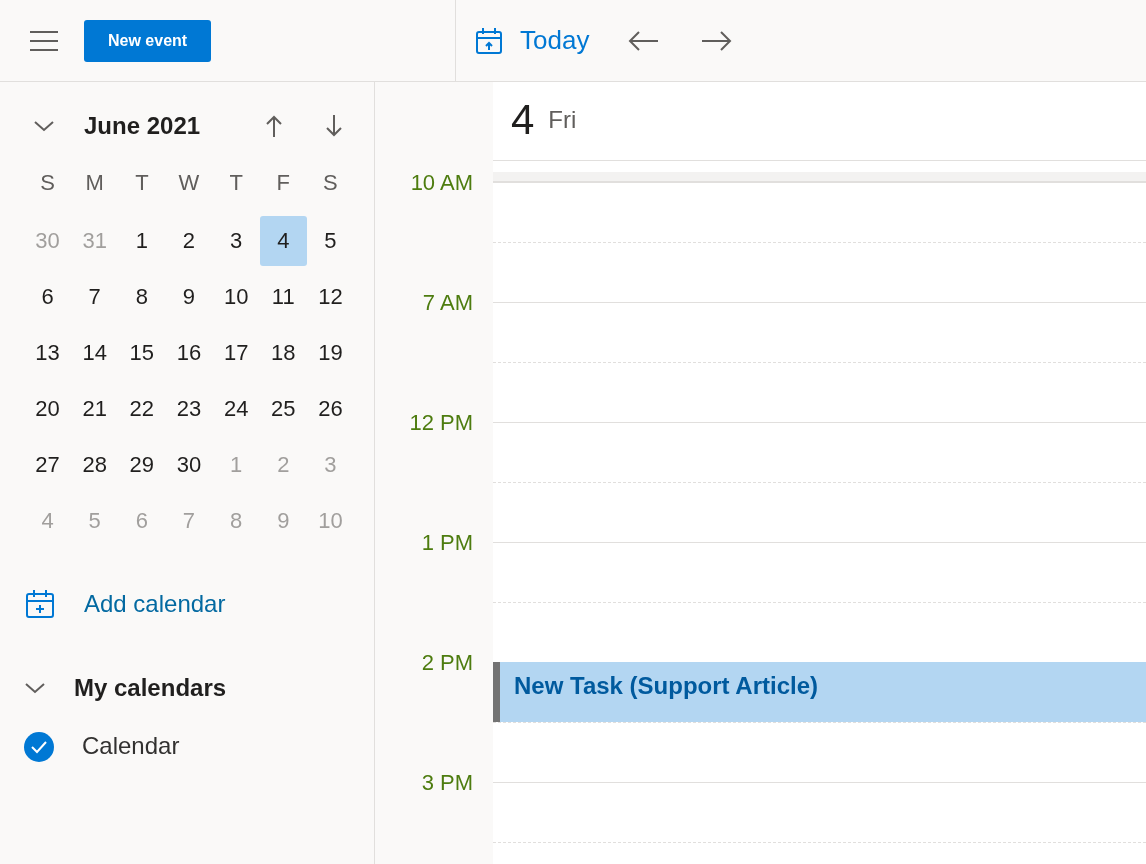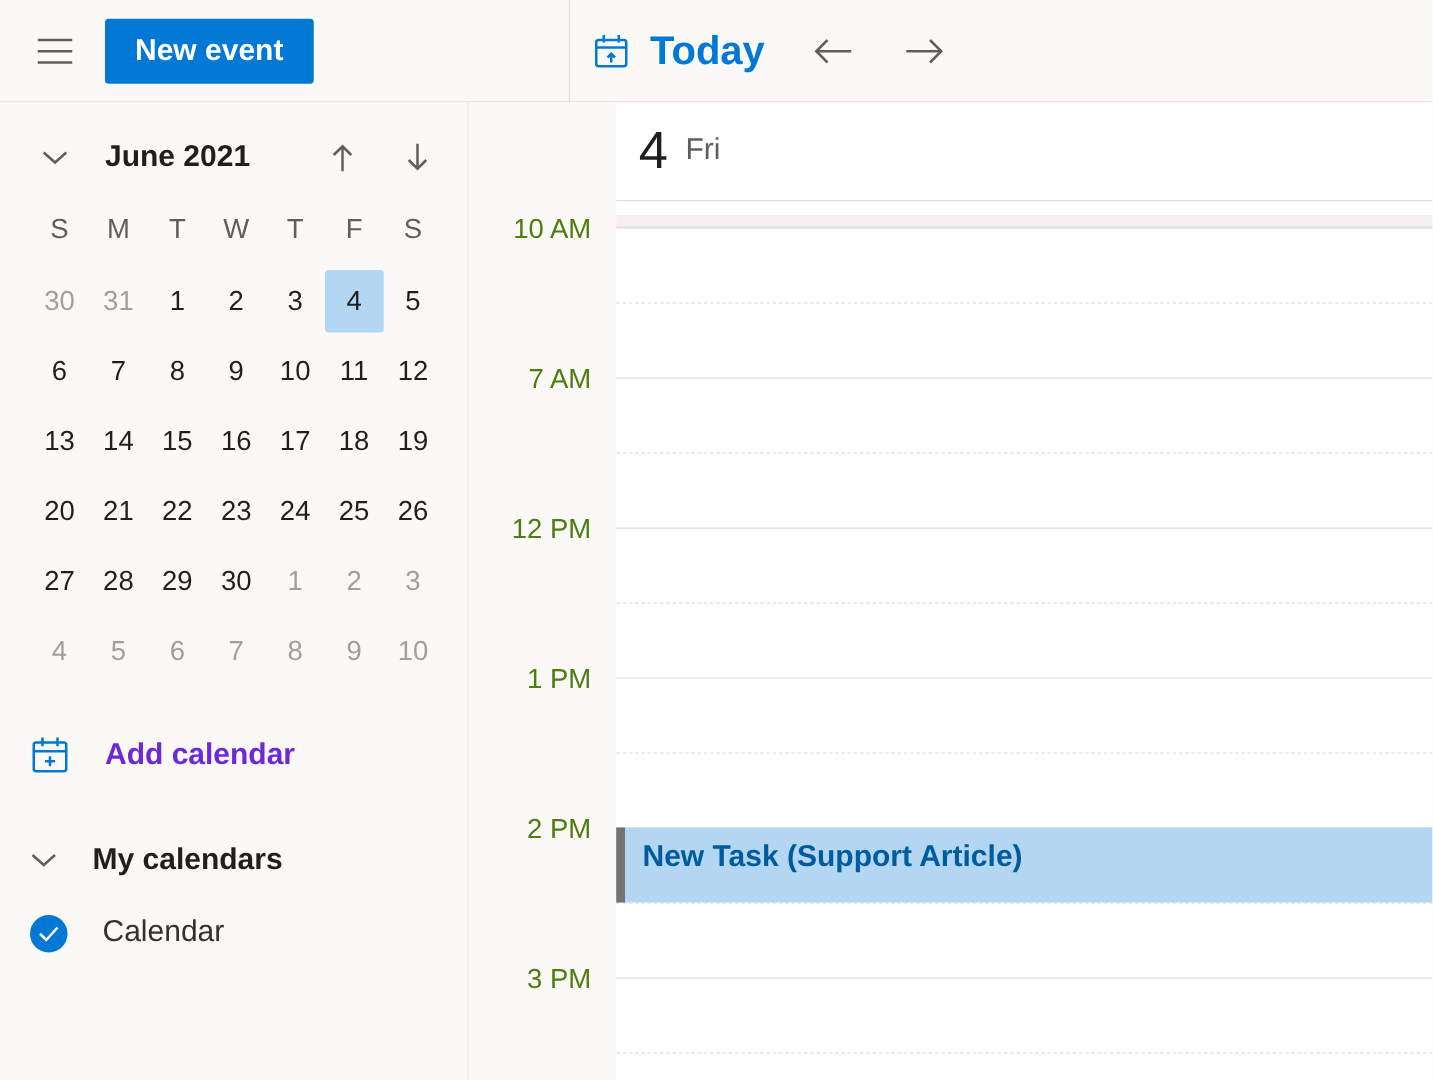--- a/index.html
+++ b/index.html
@@ -30,34 +30,34 @@
     border-right: 1px solid #e1dfdd;
   }
   .hamburger { width: 36px; height: 36px; display:flex; align-items:center; justify-content:center; cursor:pointer; }
   .hamburger svg { stroke:#605e5c; }
   .btn-new {
     background: #0078d4;
     color: #fff;
     border: none;
     border-radius: 3px;
     padding: 12px 24px;
-    font-size: 24px;
+    font-size: 16px;
     font-weight: 600;
     cursor: pointer;
   }
   .header-right {
     flex: 1;
     height: 100%;
     display: flex;
     align-items: center;
     padding-left: 18px;
     gap: 34px;
   }
   .today-group { display:flex; align-items:center; gap:16px; cursor:pointer; color:#0078d4; }
-  .today-label { font-size: 32px; font-weight: 700; }
+  .today-label { font-size: 26px; font-weight: 400; }
   .nav-arrow { width:40px; height:40px; display:flex; align-items:center; justify-content:center; cursor:pointer; }
   .nav-arrow svg { stroke:#605e5c; }
   .date-picker { display:flex; align-items:center; gap:18px; cursor:pointer; color:#0078d4; font-size:26px; }
 
   
   .main { display:flex; height: calc(100% - 82px); }
 
   
   .sidebar {
     width: 375px;
@@ -71,21 +71,21 @@
   .chev-btn { width:40px; height:40px; display:flex; align-items:center; justify-content:center; cursor:pointer; }
 
   .mini-cal { display:grid; grid-template-columns: repeat(7, 1fr); text-align:center; row-gap:6px; }
   .mini-cal .dow { font-size:22px; font-weight:400; color:#605e5c; padding:10px 0 14px; }
   .mini-cal .day { font-size:22px; font-weight:400; color:#201f1e; padding:12px 0; cursor:pointer; border-radius:3px; }
   .mini-cal .day.other { color:#a19f9d; }
   .mini-cal .day.selected { background:#b3d6f2; color:#201f1e; }
 
   .add-calendar {
     display:flex; align-items:center; gap:28px; margin-top:42px; cursor:pointer;
-    color:#6d28d9; font-size:24px; font-weight:700;
+    color:#0369a1; font-size:24px; font-weight:400;
   }
   .add-cal-icon { width:32px; height:32px; }
 
   .group-header {
     display:flex; align-items:center; gap:28px; margin-top:54px; cursor:pointer;
     color:#201f1e; font-size:24px; font-weight:600;
   }
   .cal-entry {
     display:flex; align-items:flex-start; gap:28px; margin-top:30px; cursor:pointer;
     font-size:24px; color:#323130;

